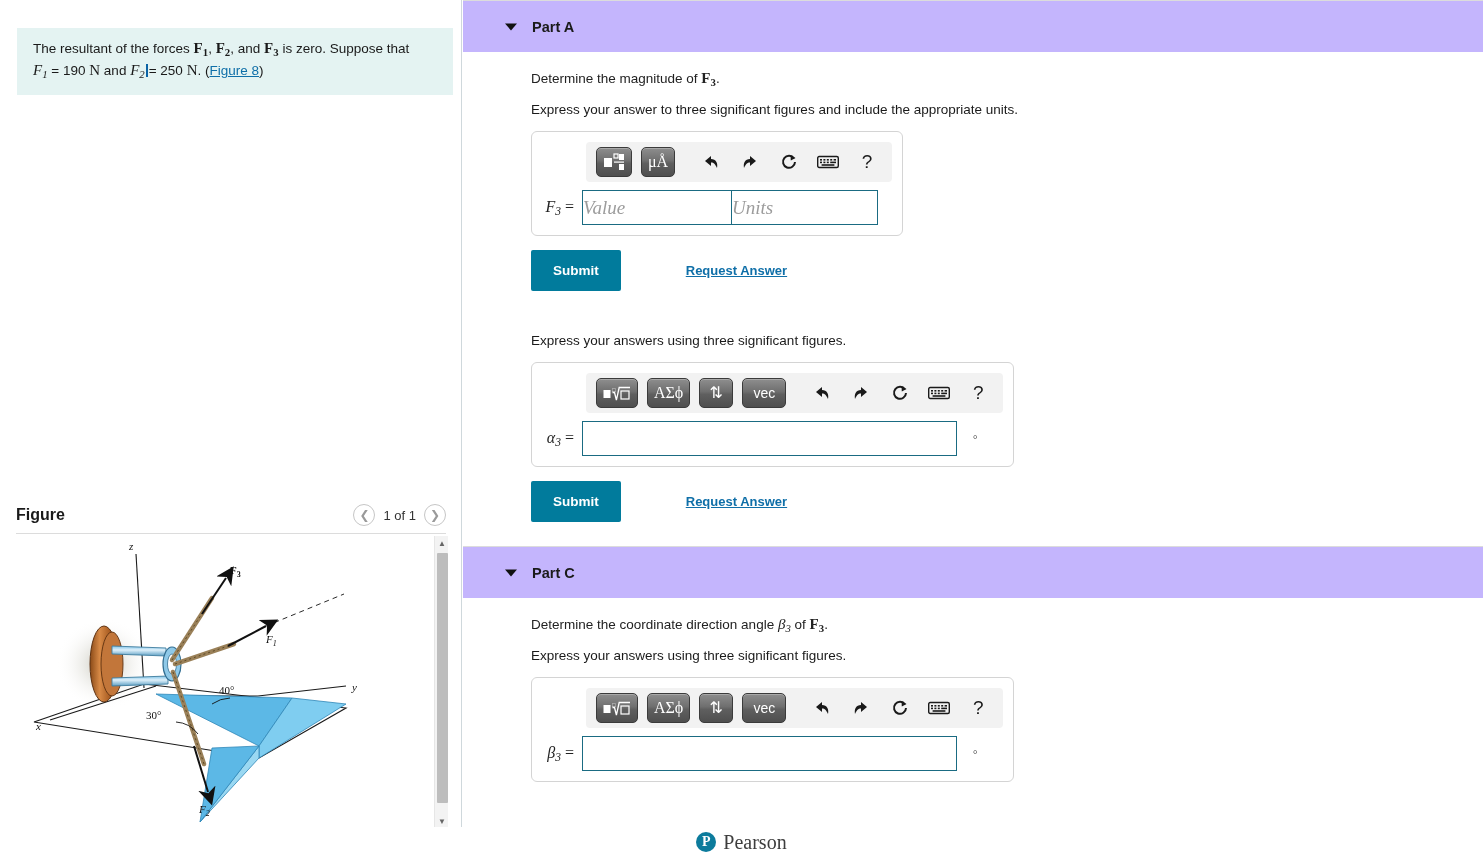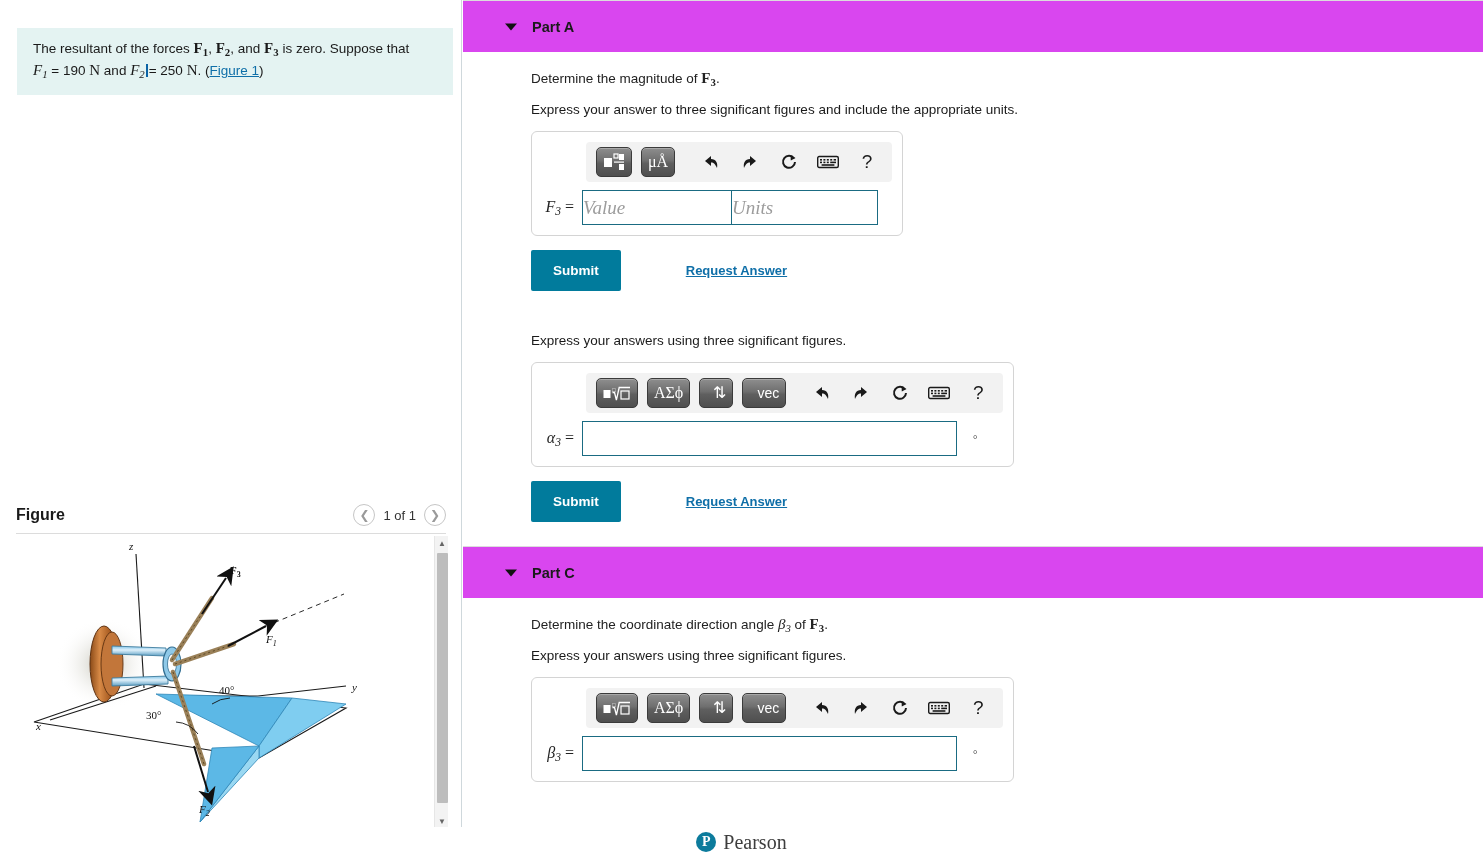--- a/index.html
+++ b/index.html
@@ -77,21 +77,21 @@
     background: #bdbdbd; border-radius: 1px; cursor: pointer;
   }
 
   
   .right-col {
     position: absolute; left: 463px; top: 0;
     width: 1020px; height: 857px; background: #fff;
   }
   .part-header {
     position: relative;
-    background: #d946ef;
+    background: #c4b5fd;
     border-top: 1px solid #dcdcdc;
     height: 52px;
     display: flex; align-items: center;
     padding-left: 43px;
   }
   .part-caret {
     position: absolute; left: 42px; top: 50%; transform: translateY(-50%);
     width: 0; height: 0;
     border-left: 6px solid transparent;
     border-right: 6px solid transparent;
@@ -121,21 +121,21 @@
   .toolbar {
     background: #f2f2f2; border-radius: 4px;
     padding: 5px 10px; display: flex; align-items: center; gap: 9px;
     margin: 2px 2px 8px 46px;
     width: max-content;
   }
   .tb-btn {
     background: linear-gradient(to bottom, #8e8e8e 0%, #6f6f6f 45%, #5f5f5f 55%, #4f4f4f 100%);
     border: 1px solid #3b3b3b; border-radius: 5px;
     min-width: 34px; height: 30px;
-    display: flex; align-items: center; justify-content: flex-end;
+    display: flex; align-items: center; justify-content: center;
     color: #fff; cursor: pointer; padding: 0 6px;
     box-shadow: inset 0 1px 0 rgba(255,255,255,.25);
   }
   .tb-btn.wide { min-width: 44px; }
   .tb-btn-label { font-family: "Liberation Serif", serif; font-size: 16px; line-height: 1; }
   .tb-btn-label.sans { font-family: "Liberation Sans", sans-serif; font-size: 14px; }
   .tb-plain {
     width: 30px; height: 28px; display: flex; align-items: center; justify-content: center;
     color: #1a1a1a; cursor: pointer; font-size: 19px;
   }
@@ -188,21 +188,21 @@
 </head>
 <body>
 
 <div class="page">
 
   <div class="left-col">
 
     <div class="problem-box">
       <div class="problem-text">
         <span>The resultant of the forces </span><span class="vecb"><span>F</span><span class="sub">1</span></span><span>, </span><span class="vecb"><span>F</span><span class="sub">2</span></span><span>, and </span><span class="vecb"><span>F</span><span class="sub">3</span></span><span> is zero. Suppose that</span><br>
-        <span class="itl"><span>F</span><span class="sub">1</span></span><span> = 190</span>&nbsp;<span class="upn">N</span><span> and </span><span class="itl"><span>F</span><span class="sub">2</span></span><span class="caret-text"></span><span>= 250</span>&nbsp;<span class="upn">N</span><span>. (</span><span class="figlink">Figure 1</span><span>)</span>
+        <span class="itl"><span>F</span><span class="sub">1</span></span><span> = 190</span>&nbsp;<span class="upn">N</span><span> and </span><span class="itl"><span>F</span><span class="sub">2</span></span><span class="caret-text"></span><span>= 250</span>&nbsp;<span class="upn">N</span><span>. (</span><span class="figlink">Figure 8</span><span>)</span>
       </div>
     </div>
 
     <div class="figure-header">
       <div class="figure-title">Figure</div>
       <div class="fig-nav">
         <div class="nav-circle">
           <span>❮</span>
         </div>
         <div class="fig-count">1 of 1</div>

